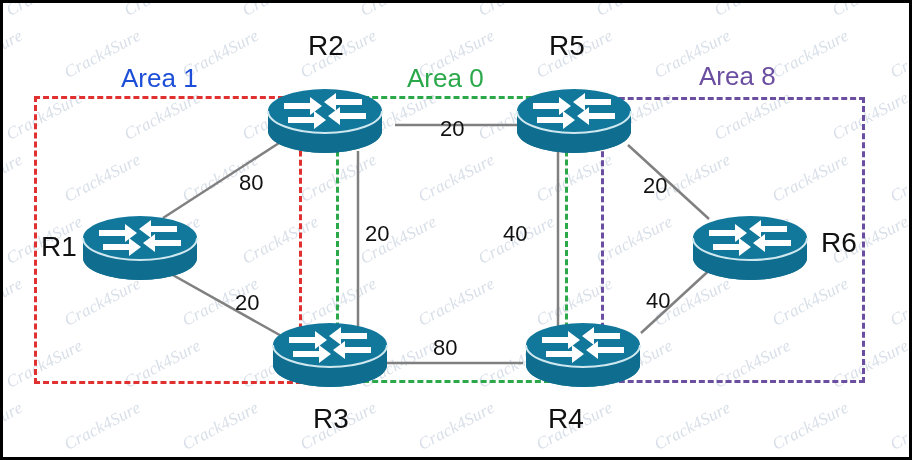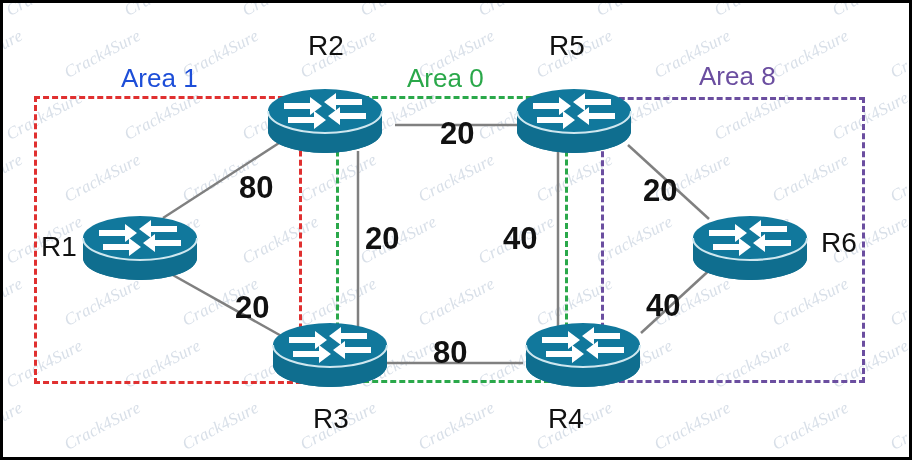--- a/index.html
+++ b/index.html
@@ -50,22 +50,22 @@
     white-space:nowrap;
   }
 
   
   #links{position:absolute;left:0;top:0;z-index:2;}
 
   .cost{
     position:absolute;
     z-index:6;
     font-family:"Liberation Sans",sans-serif;
-    font-size:31px;
-    font-weight:700;
+    font-size:22px;
+    font-weight:400;
     color:#111111;
     white-space:nowrap;
   }
 
   
   .router{
     position:absolute;
     z-index:5;
     width:118px;height:76px;
   }

